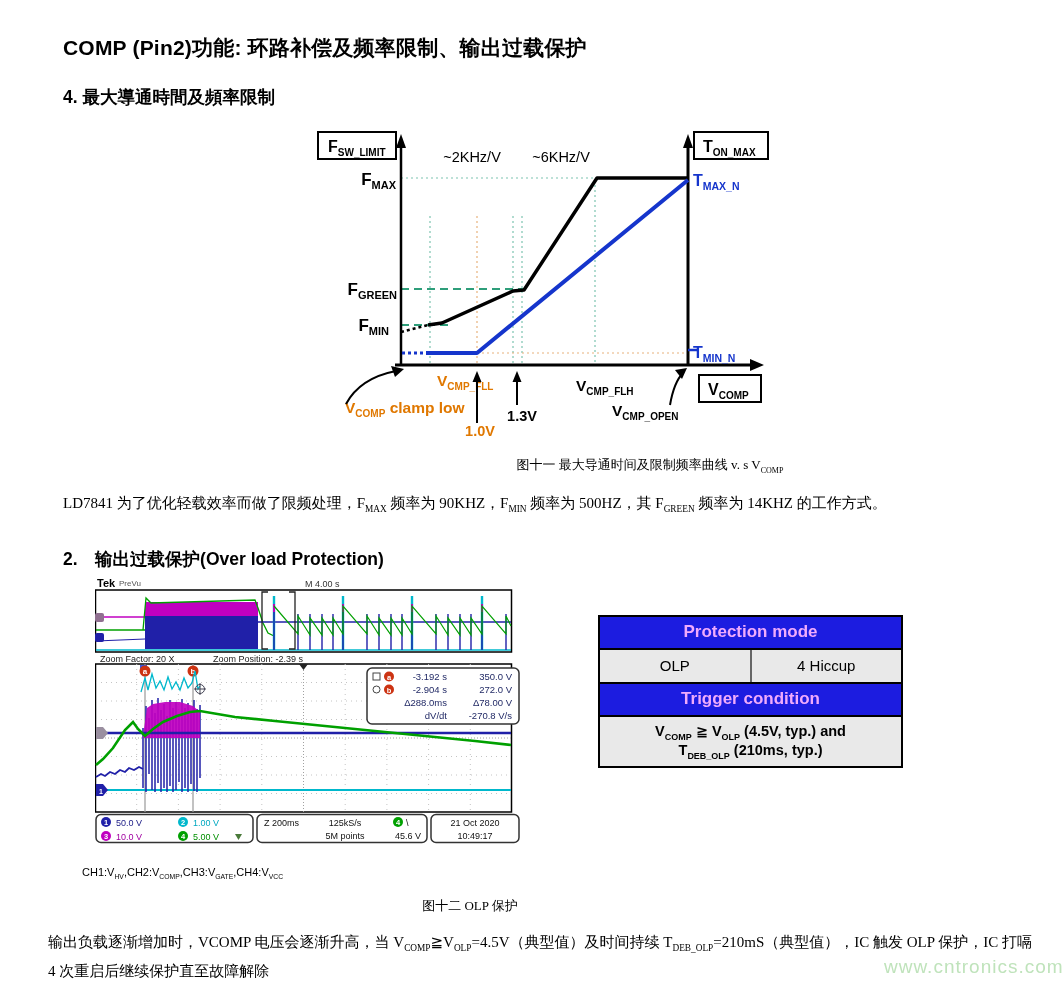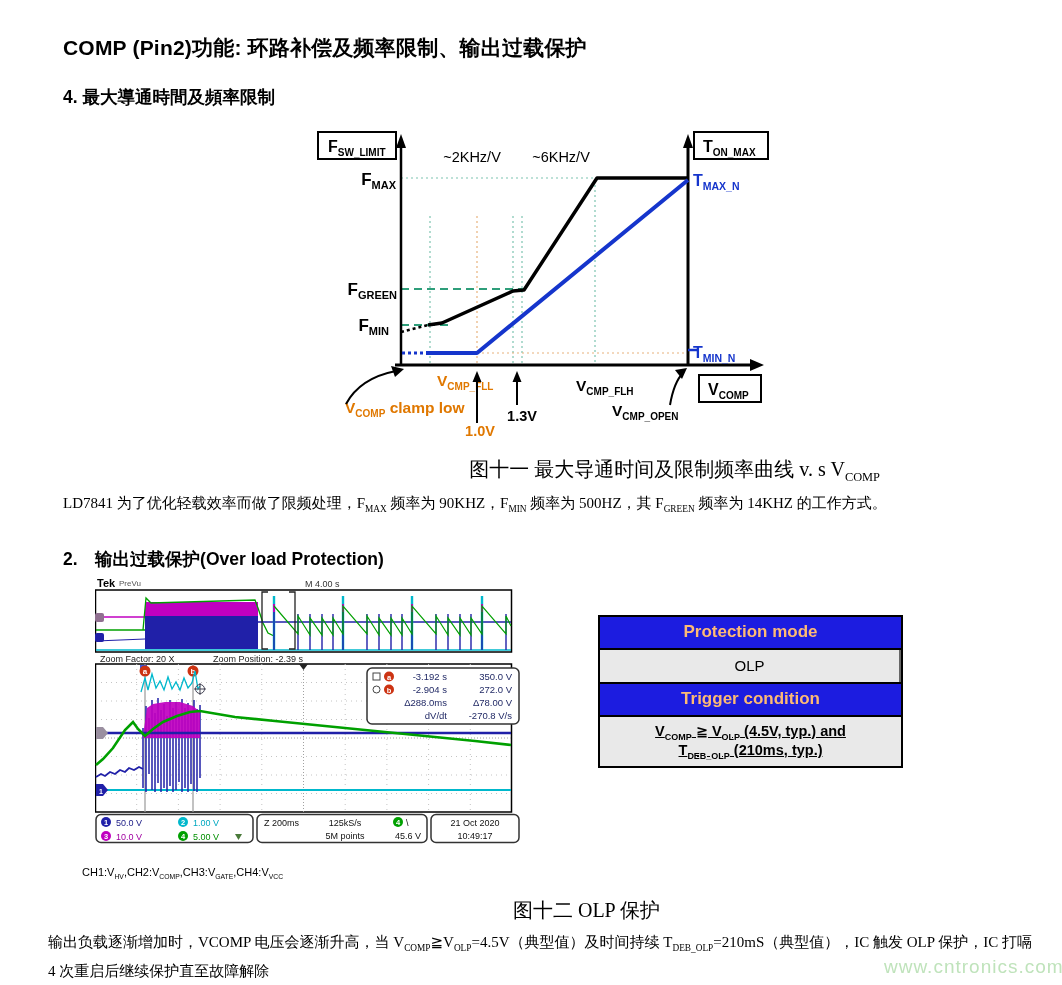--- a/index.html
+++ b/index.html
@@ -2,34 +2,34 @@
 <html style="--accent_blue: #1c1ce0; --orange: #e07800; --orange_grid: #e8b27c; --teal: #2e9e7a; --teal_grid: #7cc4b0; --curve_blue: #1535cc; --watermark_green: #bfe3bb; --ch1: #2020a8; --ch2: #00b8cc; --ch3: #c000c0; --ch4: #00a000;"><head>
 <meta charset="utf-8">
 <style>
   html,body{margin:0;padding:0;background:#fff;}
   #page{position:relative;width:1062px;height:985px;background:#fff;overflow:hidden;
         font-family:"Liberation Sans","DejaVu Sans",sans-serif;color:#000;}
   .abs{position:absolute;}
   .doc-title{left:63px;top:34px;font-size:21px;font-weight:bold;letter-spacing:0.2px;}
   .sec-head{font-size:17.5px;font-weight:bold;}
   .serif{font-family:"Liberation Serif","DejaVu Serif",serif;}
-  .cap{font-size:20px;text-align:right;}
+  .cap{font-size:13px;text-align:center;}
   .body-par{font-size:15px;line-height:29px;}
   sub{font-size:62%;line-height:0;}
   .watermark{color:var(--watermark_green);font-size:19px;letter-spacing:1px;}
 
   
   .olp-table{left:598px;top:615px;width:301px;border:2px solid #000;background:#e9e9e9;
              text-align:center;}
-  .t-head{background:var(--accent_blue);color:#fdba74;font-weight:bold;font-size:17px;
+  .t-head{background:var(--accent_blue);color:#f0abfc;font-weight:bold;font-size:17px;
           padding:5px 0 6px;border-bottom:2px solid #000;}
   .t-cells{display:flex;border-bottom:2px solid #000;}
   .t-cells div{flex:1;font-size:15px;padding:7px 0 8px;}
   .t-cells div:first-child{border-right:2px solid #666;}
-  .t-cond{font-size:14.5px;font-weight:600;padding:5px 0 6px;line-height:19px;text-decoration:underline;}
+  .t-cond{font-size:14.5px;font-weight:600;padding:5px 0 6px;line-height:19px;}
 
   
   svg text{font-family:"Liberation Sans","DejaVu Sans",sans-serif;}
   .ch1{stroke:var(--ch1);} .ch2{stroke:var(--ch2);} .ch3{stroke:var(--ch3);} .ch4{stroke:var(--ch4);}
   .ch1f{fill:var(--ch1);} .ch2f{fill:var(--ch2);} .ch3f{fill:var(--ch3);} .ch4f{fill:var(--ch4);}
   .bluecrv{stroke:var(--curve_blue);} .bluetxt{fill:var(--curve_blue);}
   .orng{fill:var(--orange);} .orngln{stroke:var(--orange_grid);}
   .tealln{stroke:var(--teal_grid);} .greendash{stroke:var(--teal);}
   .navytxt{fill:#222a66;}
 </style>
@@ -288,20 +288,21 @@
 
       <text x="380" y="247.5" fill="#111" text-anchor="middle">21 Oct  2020</text>
       <text x="380" y="261" fill="#111" text-anchor="middle">10:49:17</text>
     </g>
   </svg>
 
   <div class="abs olp-table">
     <div class="t-head">Protection mode</div>
     <div class="t-cells">
       <div>OLP</div>
+      <div>4 Hiccup</div>
     </div>
     <div class="t-head">Trigger condition</div>
     <div class="t-cond">
       <span>V</span><sub>COMP</sub><span> ≧ V</span><sub>OLP</sub><span> (4.5V, typ.) and</span><br>
       <span>T</span><sub>DEB_OLP</sub><span> (210ms, typ.)</span>
     </div>
   </div>
 
   <div class="abs" style="left:82px;top:866px;font-size:11px;">
     <span>CH1:V</span><sub>HV</sub><span>,CH2:V</span><sub>COMP</sub><span>,CH3:V</span><sub>GATE</sub><span>,CH4:V</span><sub>VCC</sub>

